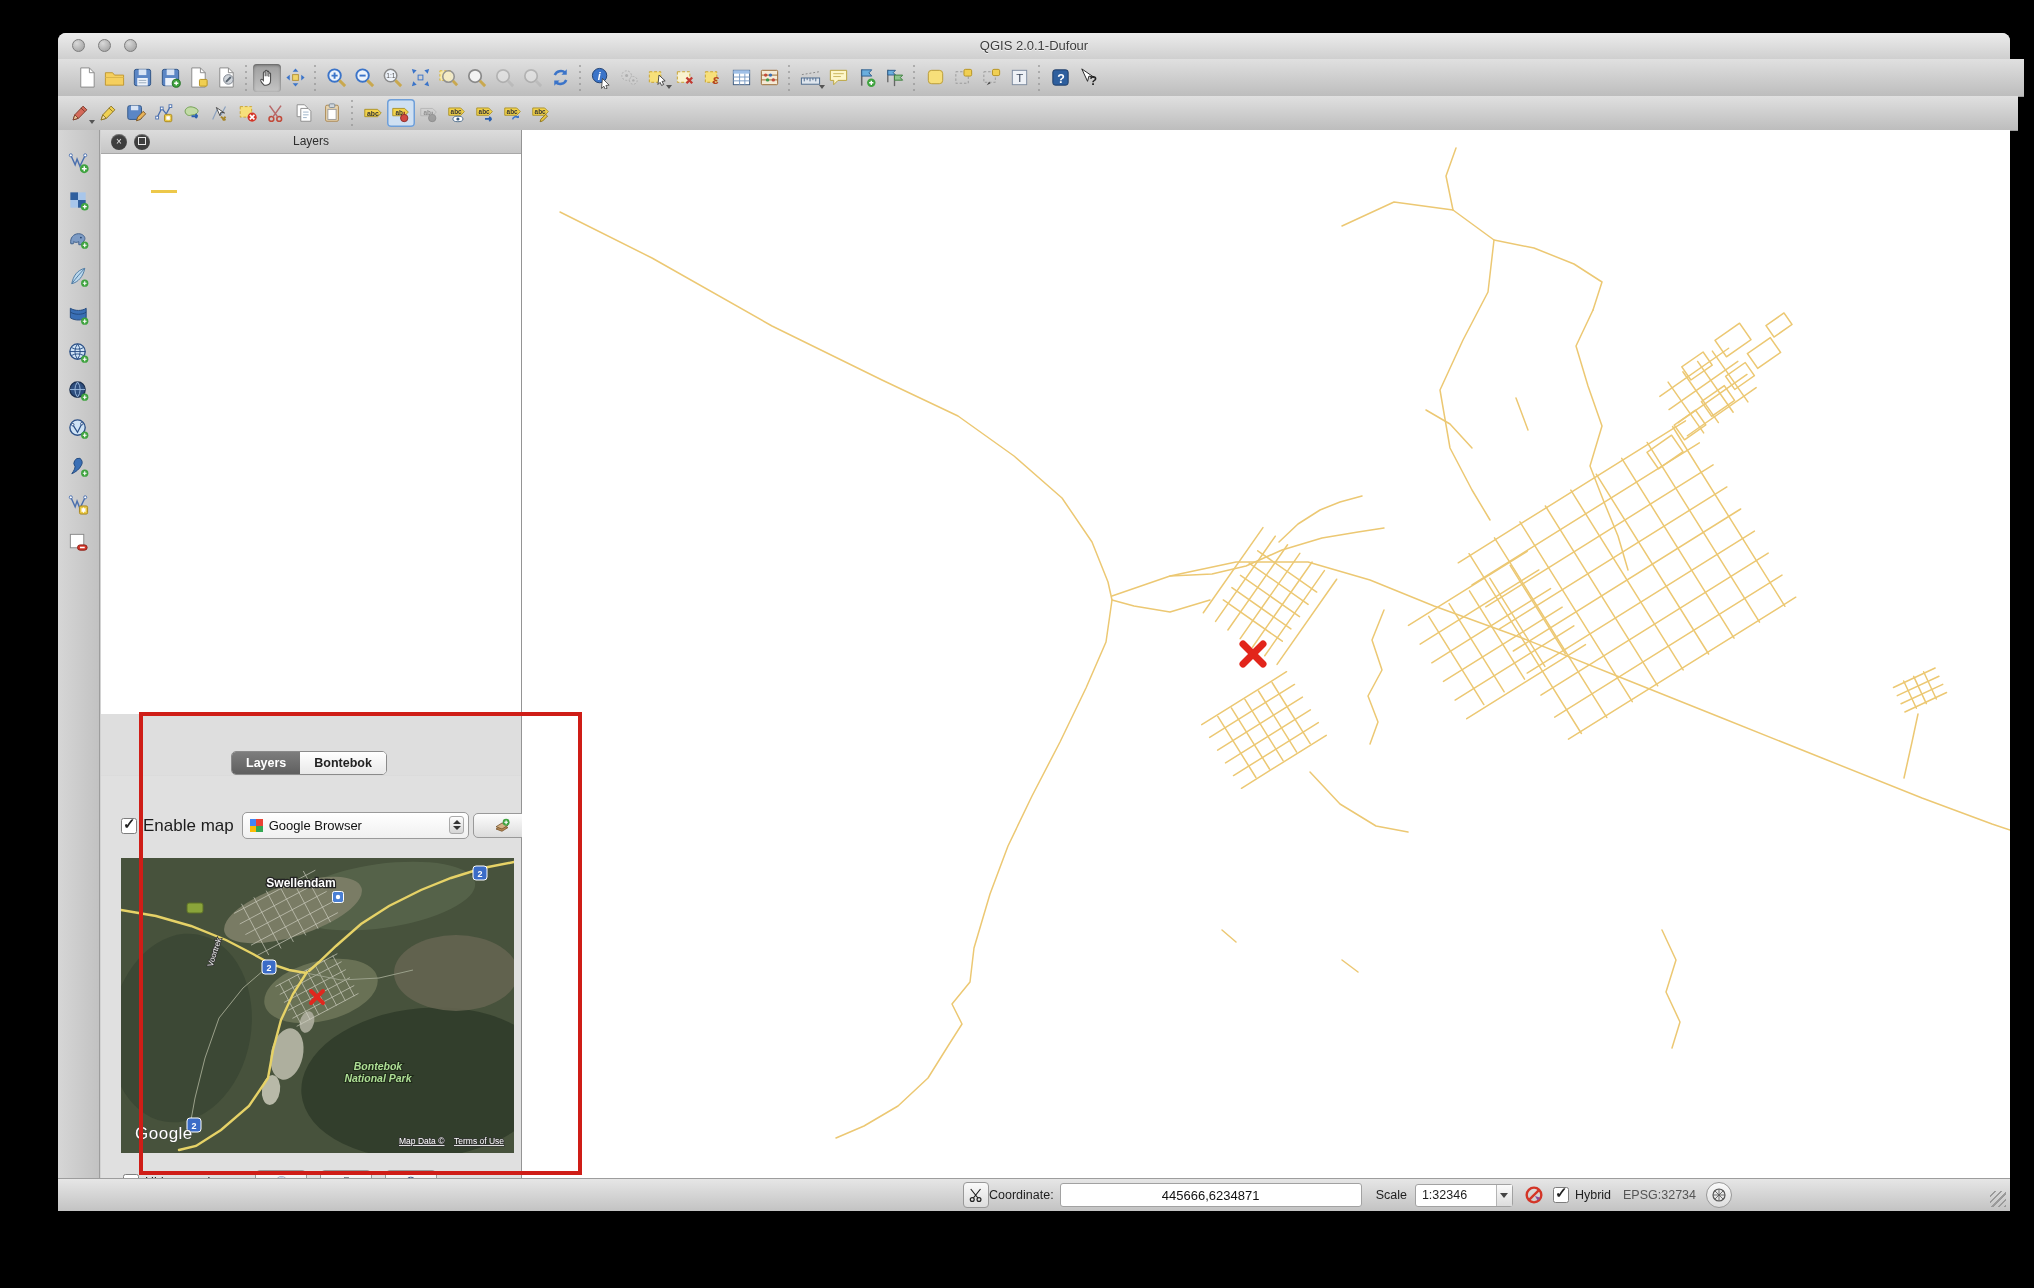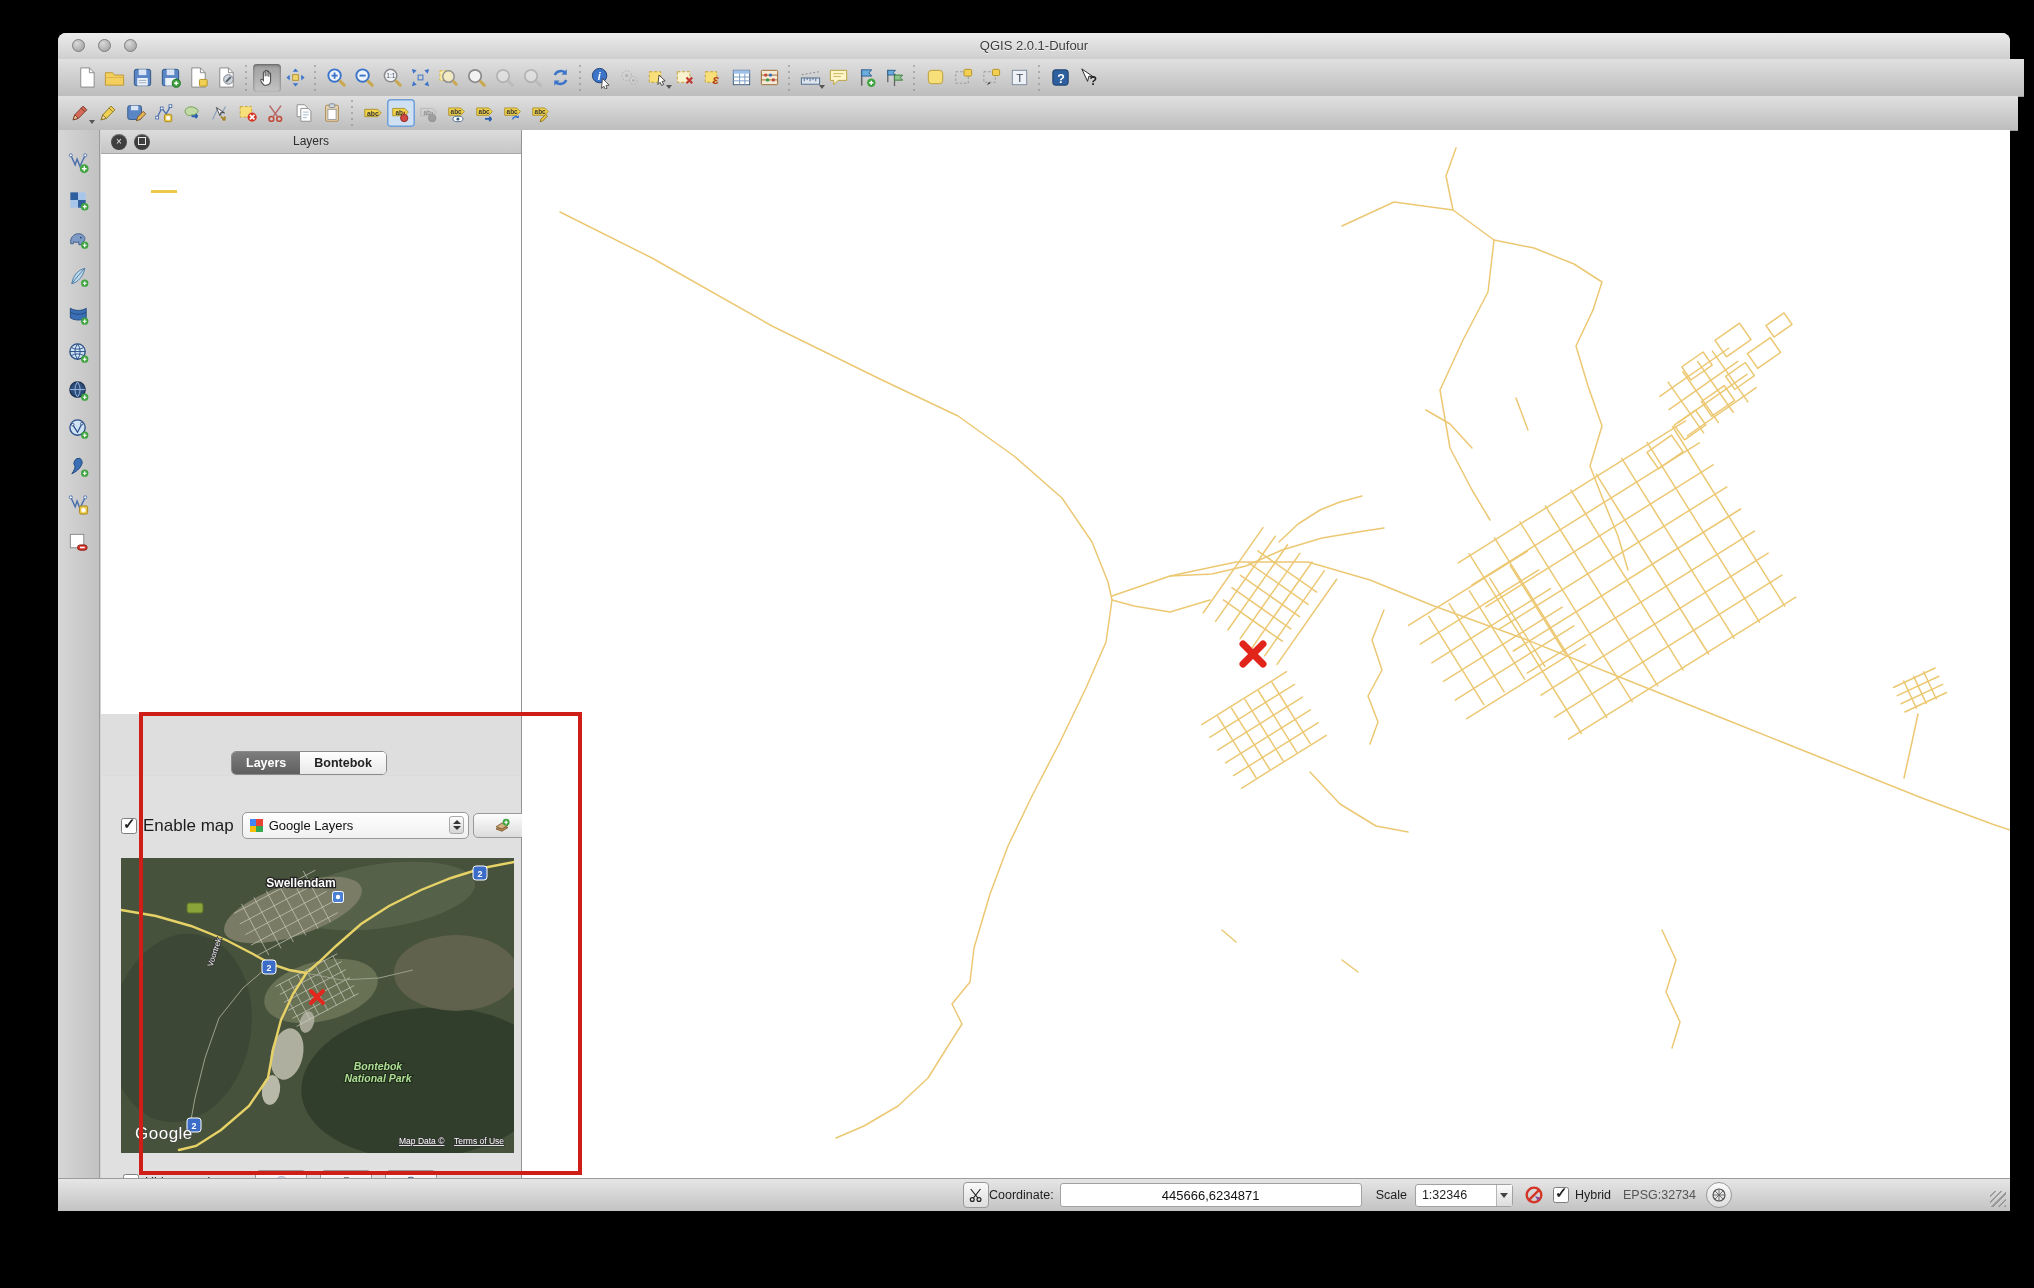--- a/index.html
+++ b/index.html
@@ -609,21 +609,21 @@
         <div class="enableRow">
           <span class="cb checked"></span>
           <span class="lbl">Enable map</span>
           <div class="combo">
             <span class="gicon">
               <i style="background:#4285f4"></i>
                   <i style="background:#ea4335"></i>
               <i style="background:#fbbc05"></i>
                   <i style="background:#34a853"></i>
             </span>
-            <span class="val">Google Layers</span>
+            <span class="val">Google Browser</span>
             <span class="stepper"></span>
           </div>
         </div>
         <div class="pbtn" id="addLayerBtn">
           <svg viewBox="0 0 24 24">
             <path d="M4 16l8-5 8 3-8 5z" fill="#b98a54" stroke="#6d4a22"></path>
             <path d="M4 13l8-5 8 3-8 5z" fill="#d2b084" stroke="#6d4a22"></path>
             <circle cx="17.5" cy="7" r="4.6" fill="#3fa33f"></circle>
             <path d="M17.5 4.5v5M15 7h5" stroke="#fff" stroke-width="1.6"></path>
           </svg>

